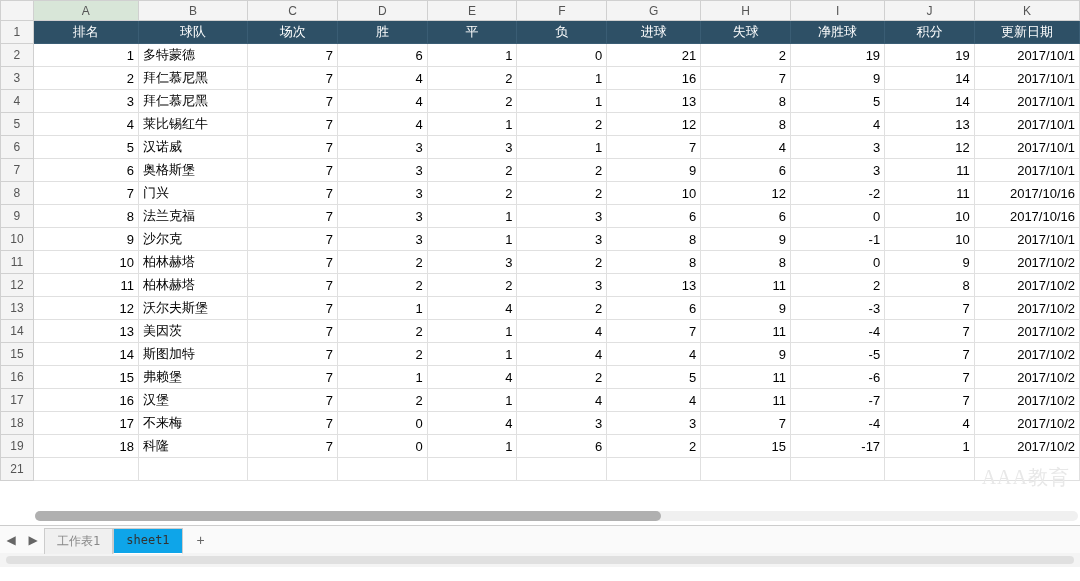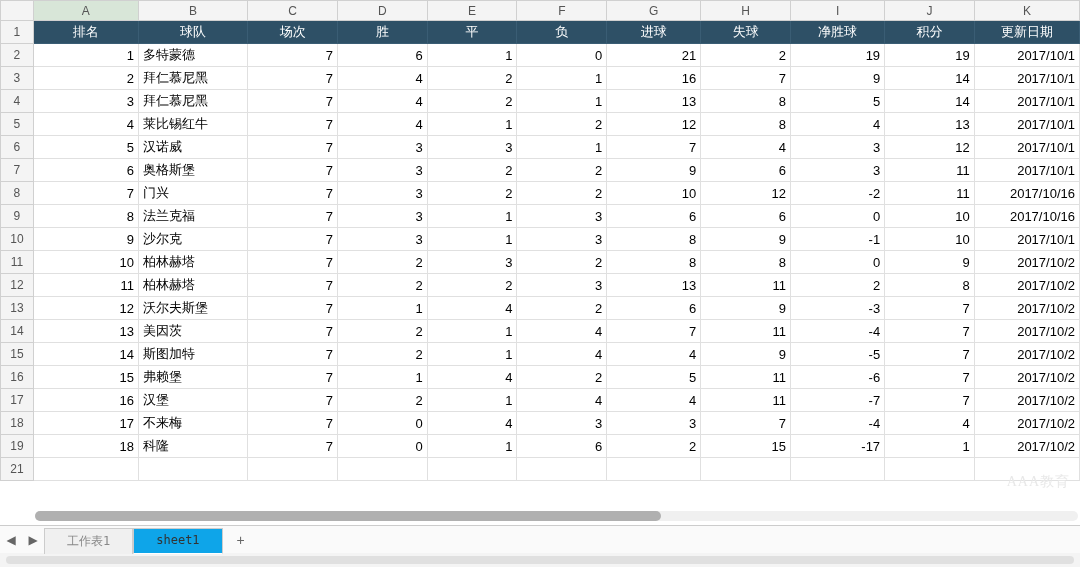--- a/index.html
+++ b/index.html
@@ -80,21 +80,21 @@
     background: #fafafa;
     border-top: 1px solid #ccc;
     font-size: 12px;
   }
   .tab-nav-btn {
     width: 22px; text-align: center;
     color: #666;
     user-select: none;
   }
   .tab {
-    padding: 4px 22px;
+    padding: 4px 12px;
     border: 1px solid #ccc;
     border-bottom: none;
     background: #f0f0f0;
     color: #888;
     margin-top: 2px;
     font-family: "SimSun", monospace;
   }
   .tab.active {
     background: #0ea5e9;
     color: #333;
@@ -118,21 +118,21 @@
     height: 8px;
     background: #e0e0e0;
     border-radius: 4px;
   }
   .logo-corner {
     position: absolute;
     right: 10px;
     bottom: 34px;
     color: #e8e8e8;
     font-family: serif;
-    font-size: 14px;
+    font-size: 20px;
     letter-spacing: 1px;
     pointer-events: none;
   }
 </style>
 </head>
 <body>
 
 <div class="sheet">
   <table>
     <colgroup id="colgroup">

